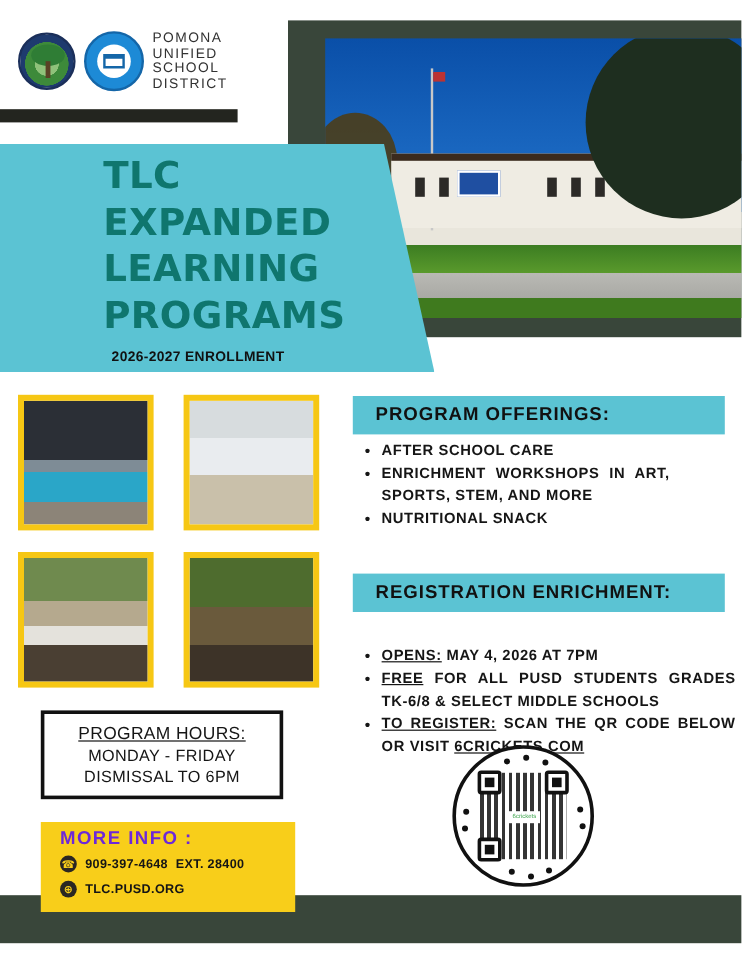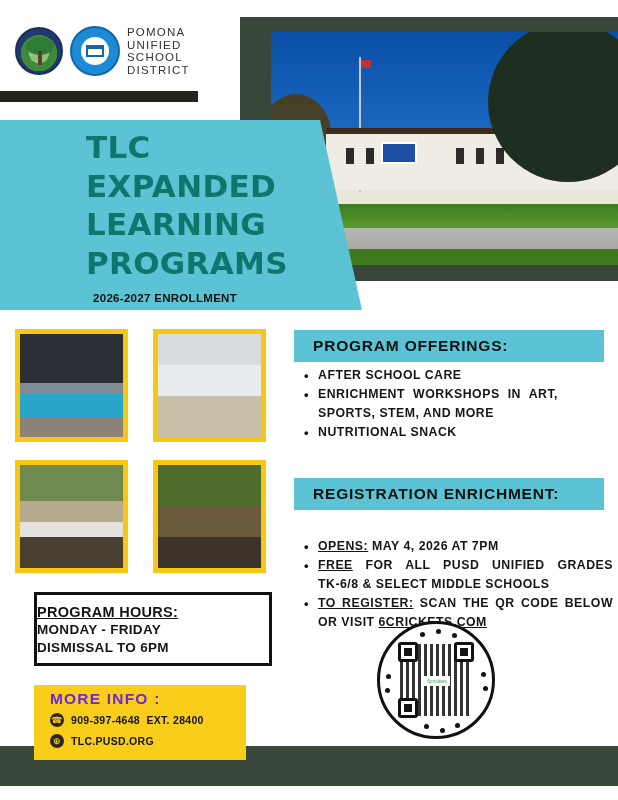--- a/index.html
+++ b/index.html
@@ -72,21 +72,21 @@
     opacity: .85; }
   .qr .finder { position:absolute; width: 20px; height: 20px; border: 3px solid #111; background:#fff; border-radius: 3px; }
   .qr .finder::after { content:""; position:absolute; left:3px; top:3px; width:8px; height:8px; background:#111; }
   .qr .f1 { left: 18px; top: 18px; }
   .qr .f2 { right: 18px; top: 18px; }
   .qr .f3 { left: 18px; bottom: 18px; }
   .qr .center-logo { position:absolute; left: 44px; top: 52px; width: 26px; height: 10px; background:#fff; font-size: 5px; color:#3aa34a; text-align:center; line-height:10px; }
   .qr .dot { position:absolute; width:5px; height:5px; border-radius:50%; background:#111; }
 
   
-  .hours { left: 34px; top: 592px; width: 238px; height: 74px; border: 3px solid #111; background: #fff; font-weight: bold; color: #151515; }
+  .hours { left: 34px; top: 592px; width: 202px; height: 74px; border: 3px solid #111; background: #fff; text-align: center; font-weight: normal; color: #151515; }
   .hours .h-title { font-size: 14.5px; text-decoration: underline; letter-spacing: 0.3px; margin-top: 8px; line-height: 18px; }
   .hours .h-line { font-size: 13.5px; line-height: 18px; letter-spacing: 0.3px; }
 
   
   .footer-band { left: 0; top: 746px; width: 618px; height: 40px; background: #39463a; }
 
   
   .more { left: 34px; top: 685px; width: 212px; height: 75px; background: #f8ce1a; }
   .more .m-title { position:absolute; left: 16px; top: 5px; font-size: 15.5px; font-weight: bold; letter-spacing: 1.2px; color: #6d28d9; }
   .more .row { position:absolute; left: 16px; display:flex; align-items:center; gap: 7px; font-size: 10.5px; font-weight: bold; color:#151515; letter-spacing: 0.3px; }
@@ -153,21 +153,21 @@
   </div>
   <div class="li">NUTRITIONAL SNACK</div>
 </div>
 
 <div class="abs sec-head sec2">REGISTRATION ENRICHMENT:</div>
 <div class="abs bullets b2">
   <div class="li">
     <span class="u">OPENS:</span><span> MAY 4, 2026 AT 7PM</span>
   </div>
   <div class="li">
-    <span class="just"><span class="u">FREE</span><span> FOR ALL PUSD UNIFIED GRADES</span></span>
+    <span class="just"><span class="u">FREE</span><span> FOR ALL PUSD STUDENTS GRADES</span></span>
     <span>TK-6/8 &amp; SELECT MIDDLE SCHOOLS</span>
   </div>
   <div class="li">
     <span class="just"><span class="u">TO REGISTER:</span><span> SCAN THE QR CODE BELOW</span></span>
     <span>OR VISIT </span><span class="u">6CRICKETS.COM</span>
   </div>
 </div>
 
 <div class="abs qr">
   <div class="grid"></div>

